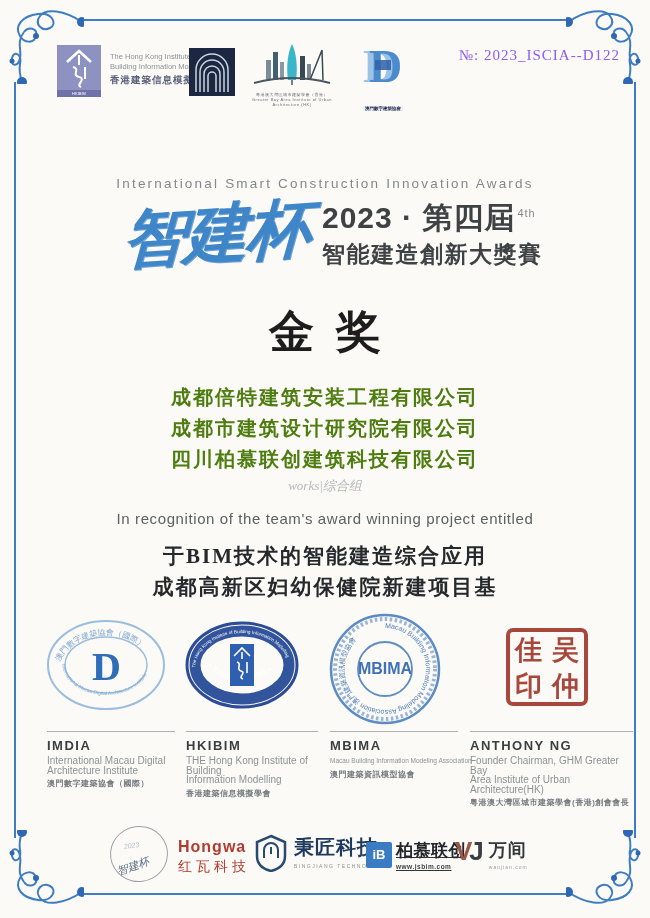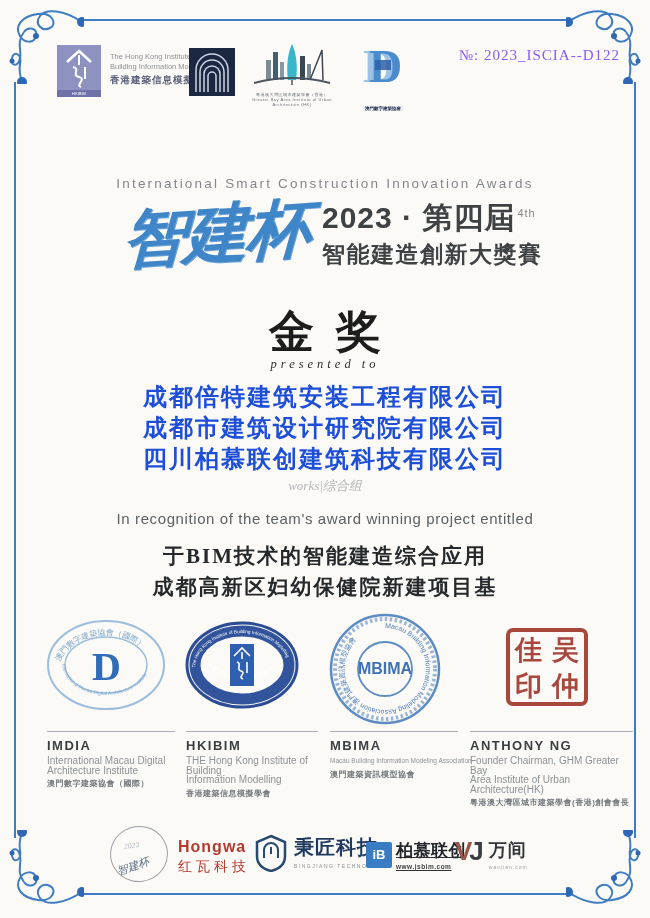--- a/index.html
+++ b/index.html
@@ -40,22 +40,22 @@
   .edition .l1 sup{font-size:11px;color:#85898c;font-weight:normal;margin-left:2px;}
   .edition .l2{font-size:23px;font-weight:bold;letter-spacing:1.5px;}
   
   .award{position:absolute;top:302px;left:0;width:100%;text-align:center;
          font-family:"Liberation Serif",serif;font-weight:bold;font-size:45px;color:#1d1d1d;
          letter-spacing:22px;text-indent:22px;}
   .presented{position:absolute;top:357px;left:0;width:100%;text-align:center;
              font-family:"Liberation Serif",serif;font-style:italic;font-size:12.5px;
              letter-spacing:4px;color:#2e2e2e;}
   .recipients{position:absolute;top:382px;left:0;width:100%;text-align:center;
-              font-family:"Liberation Serif",serif;font-weight:bold;font-size:24px;
-              color:#1d4ed8;line-height:31px;letter-spacing:2px;}
+              font-family:"Liberation Serif",serif;font-weight:bold;font-size:20px;
+              color:#4d7c0f;line-height:31px;letter-spacing:2px;}
   .works{position:absolute;top:477px;left:0;width:100%;text-align:center;
          font-family:"Liberation Serif",serif;font-style:italic;font-size:13px;color:#b4b7ba;}
   .recognition{position:absolute;top:510px;left:0;width:100%;text-align:center;
                font-size:15px;letter-spacing:.6px;color:#5c6164;}
   .project{position:absolute;top:541px;left:0;width:100%;text-align:center;
            font-family:"Liberation Serif",serif;font-weight:bold;font-size:21px;
            color:#26292b;line-height:31px;letter-spacing:2px;}
   
   .stamp{position:absolute;}
   .seal{position:absolute;left:506px;top:628px;width:74px;height:70px;
@@ -214,21 +214,20 @@
   <div class="title-en">International Smart Construction Innovation Awards</div>
   <div class="brand">智建杯</div>
   <div class="edition">
     <div class="l1">
       <span>2023 · 第四屆</span><sup>4th</sup>
     </div>
     <div class="l2">智能建造創新大獎賽</div>
   </div>
 
   <div class="award">金奖</div>
-  <div class="presented">presented to</div>
 
   <div class="recipients">
     <div>成都倍特建筑安装工程有限公司</div>
     <div>成都市建筑设计研究院有限公司</div>
     <div>四川柏慕联创建筑科技有限公司</div>
   </div>
 
   <div class="works">works|综合组</div>
   <div class="recognition">In recognition of the team's award winning project entitled</div>
   <div class="project">

